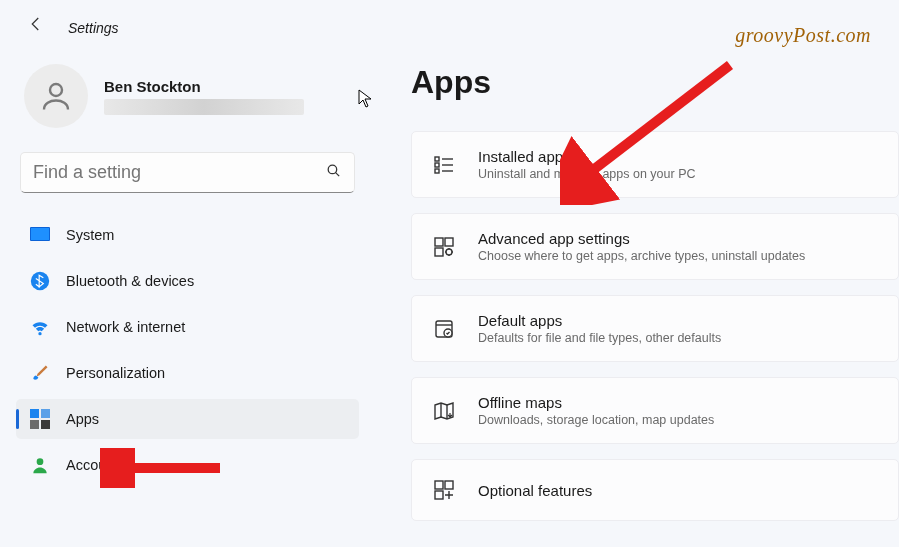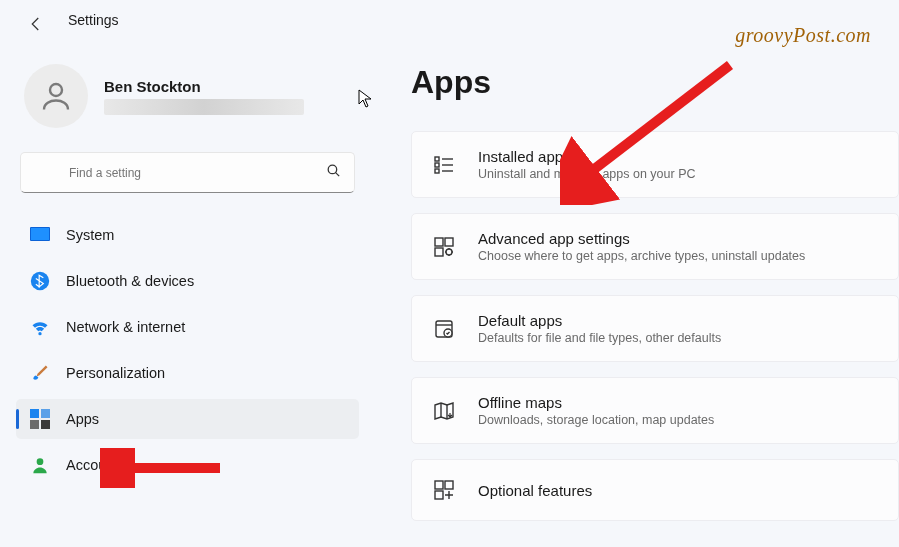--- a/index.html
+++ b/index.html
@@ -7,23 +7,24 @@
   font-family: "Segoe UI", -apple-system, sans-serif;
   background: #f5f7fb;
   width: 899px;
   height: 547px;
   overflow: hidden;
   position: relative;
   color: #1a1a1a;
 }
 .header {
   display: flex;
-  align-items: flex-start;
+  align-items: flex-end;
   padding: 12px 24px 8px 24px;
   gap: 20px;
+  font-style: italic;
 }
 .back-btn {
   width: 24px; height: 24px;
   display:flex;align-items:center;justify-content:center;
   cursor:pointer;
 }
 .header-title { font-size: 14px; font-weight: 400; }
 .watermark {
   position: absolute;
   top: 24px; right: 28px;
@@ -51,21 +52,21 @@
   display:flex;align-items:center;
   background:#fdfdfd;
   border:1px solid #e6e6e6;
   border-bottom:1.5px solid #888;
   border-radius:5px;
   padding: 9px 12px;
   margin: 6px 4px 22px 4px;
 }
 .search input {
   flex:1;border:none;outline:none;background:transparent;
-  font-size:12px;color:#555;margin-left:36px;
+  font-size:18px;color:#555;
 }
 .nav { display:flex;flex-direction:column;gap:6px; }
 .nav-item {
   display:flex;align-items:center;gap:16px;
   padding:10px 12px 10px 14px;
   border-radius:5px;
   font-size:14.5px;
   cursor:pointer;
   position:relative;
 }

